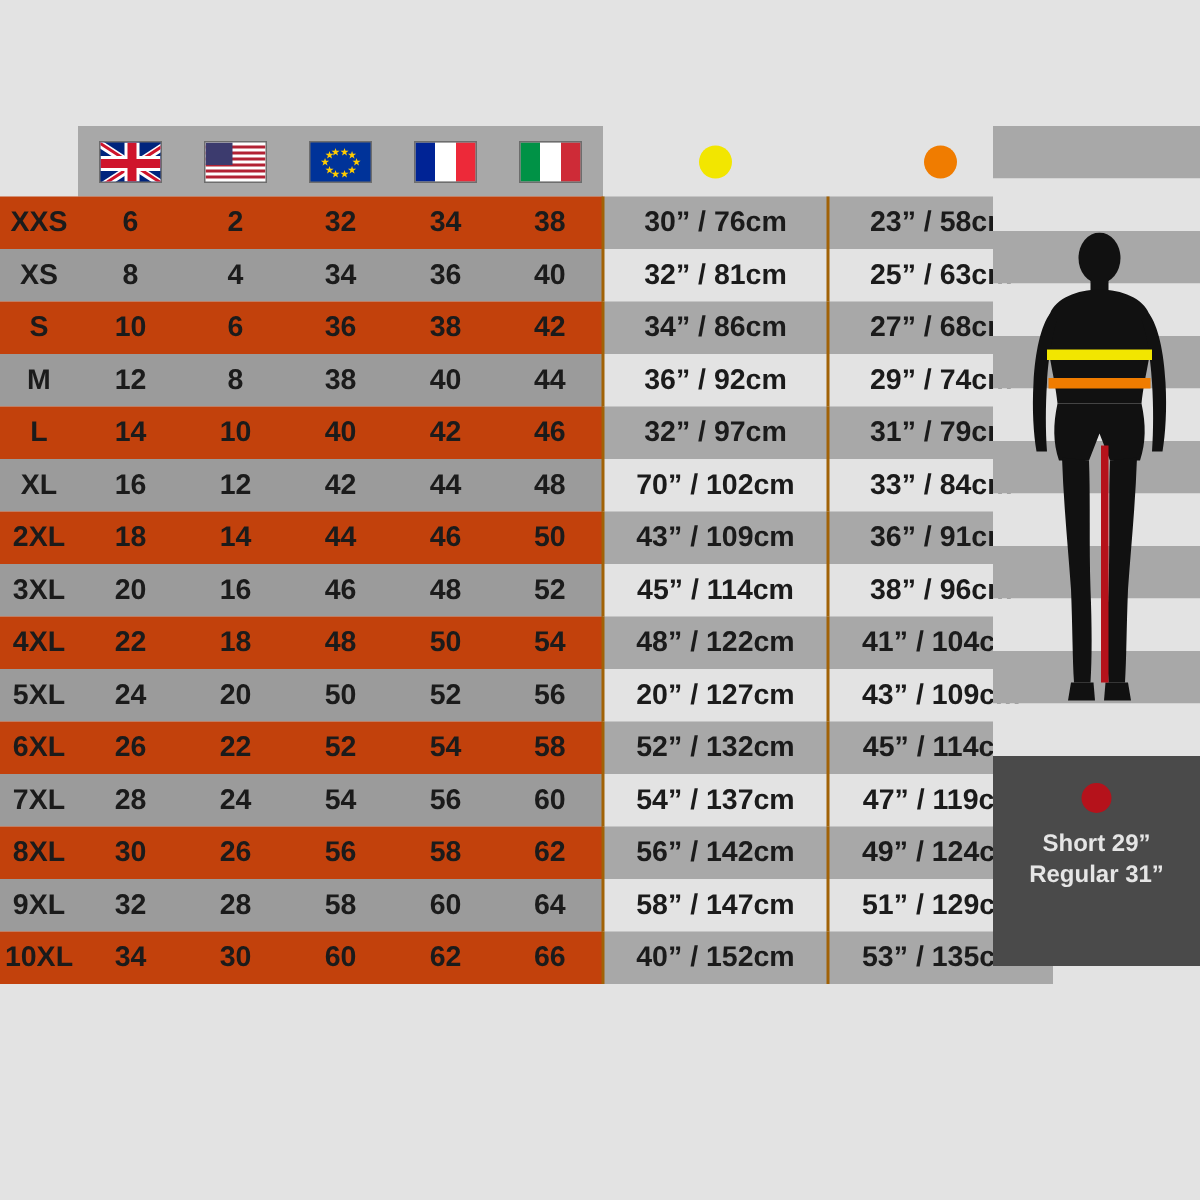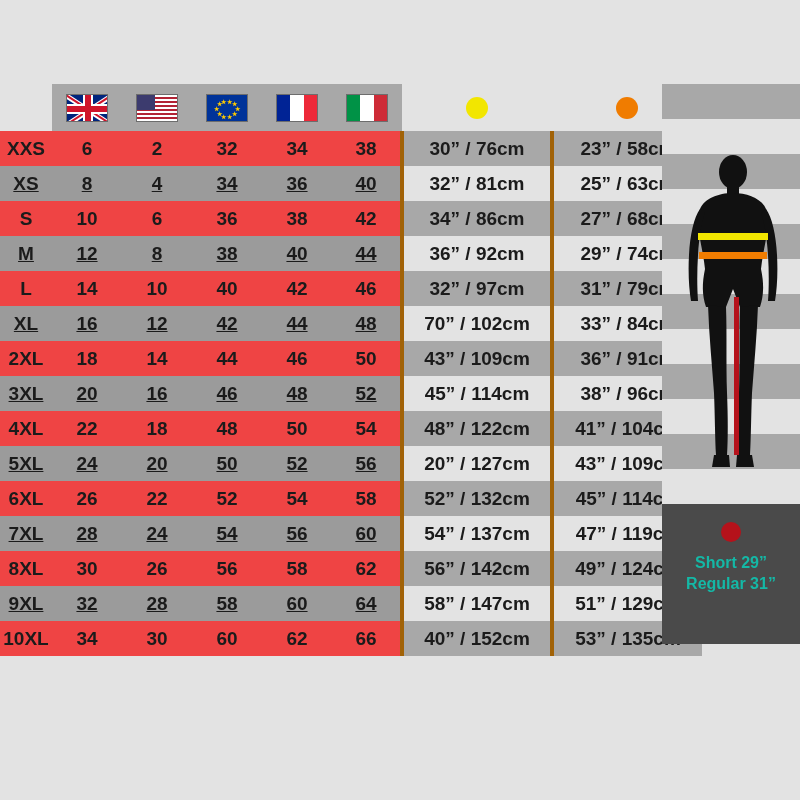--- a/index.html
+++ b/index.html
@@ -38,29 +38,29 @@
     font-size: 19px;
   }
 
   
   tr.flag-row td { height: 47px; background: #e3e3e3; }
   tr.flag-row td.dark { background: #a8a8a8; }
 
   
   tr.band-light td { background: #e3e3e3; }
   tr.band-dark  td { background: #a8a8a8; }
-  tr.band-light td.col-shade { background: #9b9b9b; text-decoration: underline; }
-  tr.band-dark  td.col-shade { background: #ef4444; }
+  tr.band-light td.col-shade { background: #9b9b9b; }
+  tr.band-dark  td.col-shade { background: #c2410c; }
 
   td.size-label { font-size: 19px; }
   td.num        { font-size: 20px; }
   td.meas       { font-size: 19px; text-align: left; padding-left: 10px; }
 
   
-  td.sep-left  { border-left: 4px solid #a16207; }
+  td.sep-left  { border-left: 2px solid #a16207; }
 
   
   .flag {
     width: 42px; height: 28px;
     margin: 0 auto;
     position: relative;
     overflow: hidden;
     border: 1px solid #6d6d6d;
   }
   
@@ -136,21 +136,21 @@
     position: absolute;
     left: 678px; top: 155px;
     width: 110px; height: 330px;
   }
 
   #leg-box {
     position: absolute;
     left: 662px; top: 504px;
     width: 138px; height: 140px;
     background: #4a4a4a;
-    color: #14b8a6;
+    color: #e5e5e5;
     text-align: center;
   }
   #leg-box .leg-dot {
     width: 20px; height: 20px; border-radius: 50%;
     background: #b5121b;
     margin: 18px auto 10px auto;
   }
   #leg-box .leg-line {
     font-size: 16px; font-weight: bold; line-height: 21px;
   }

